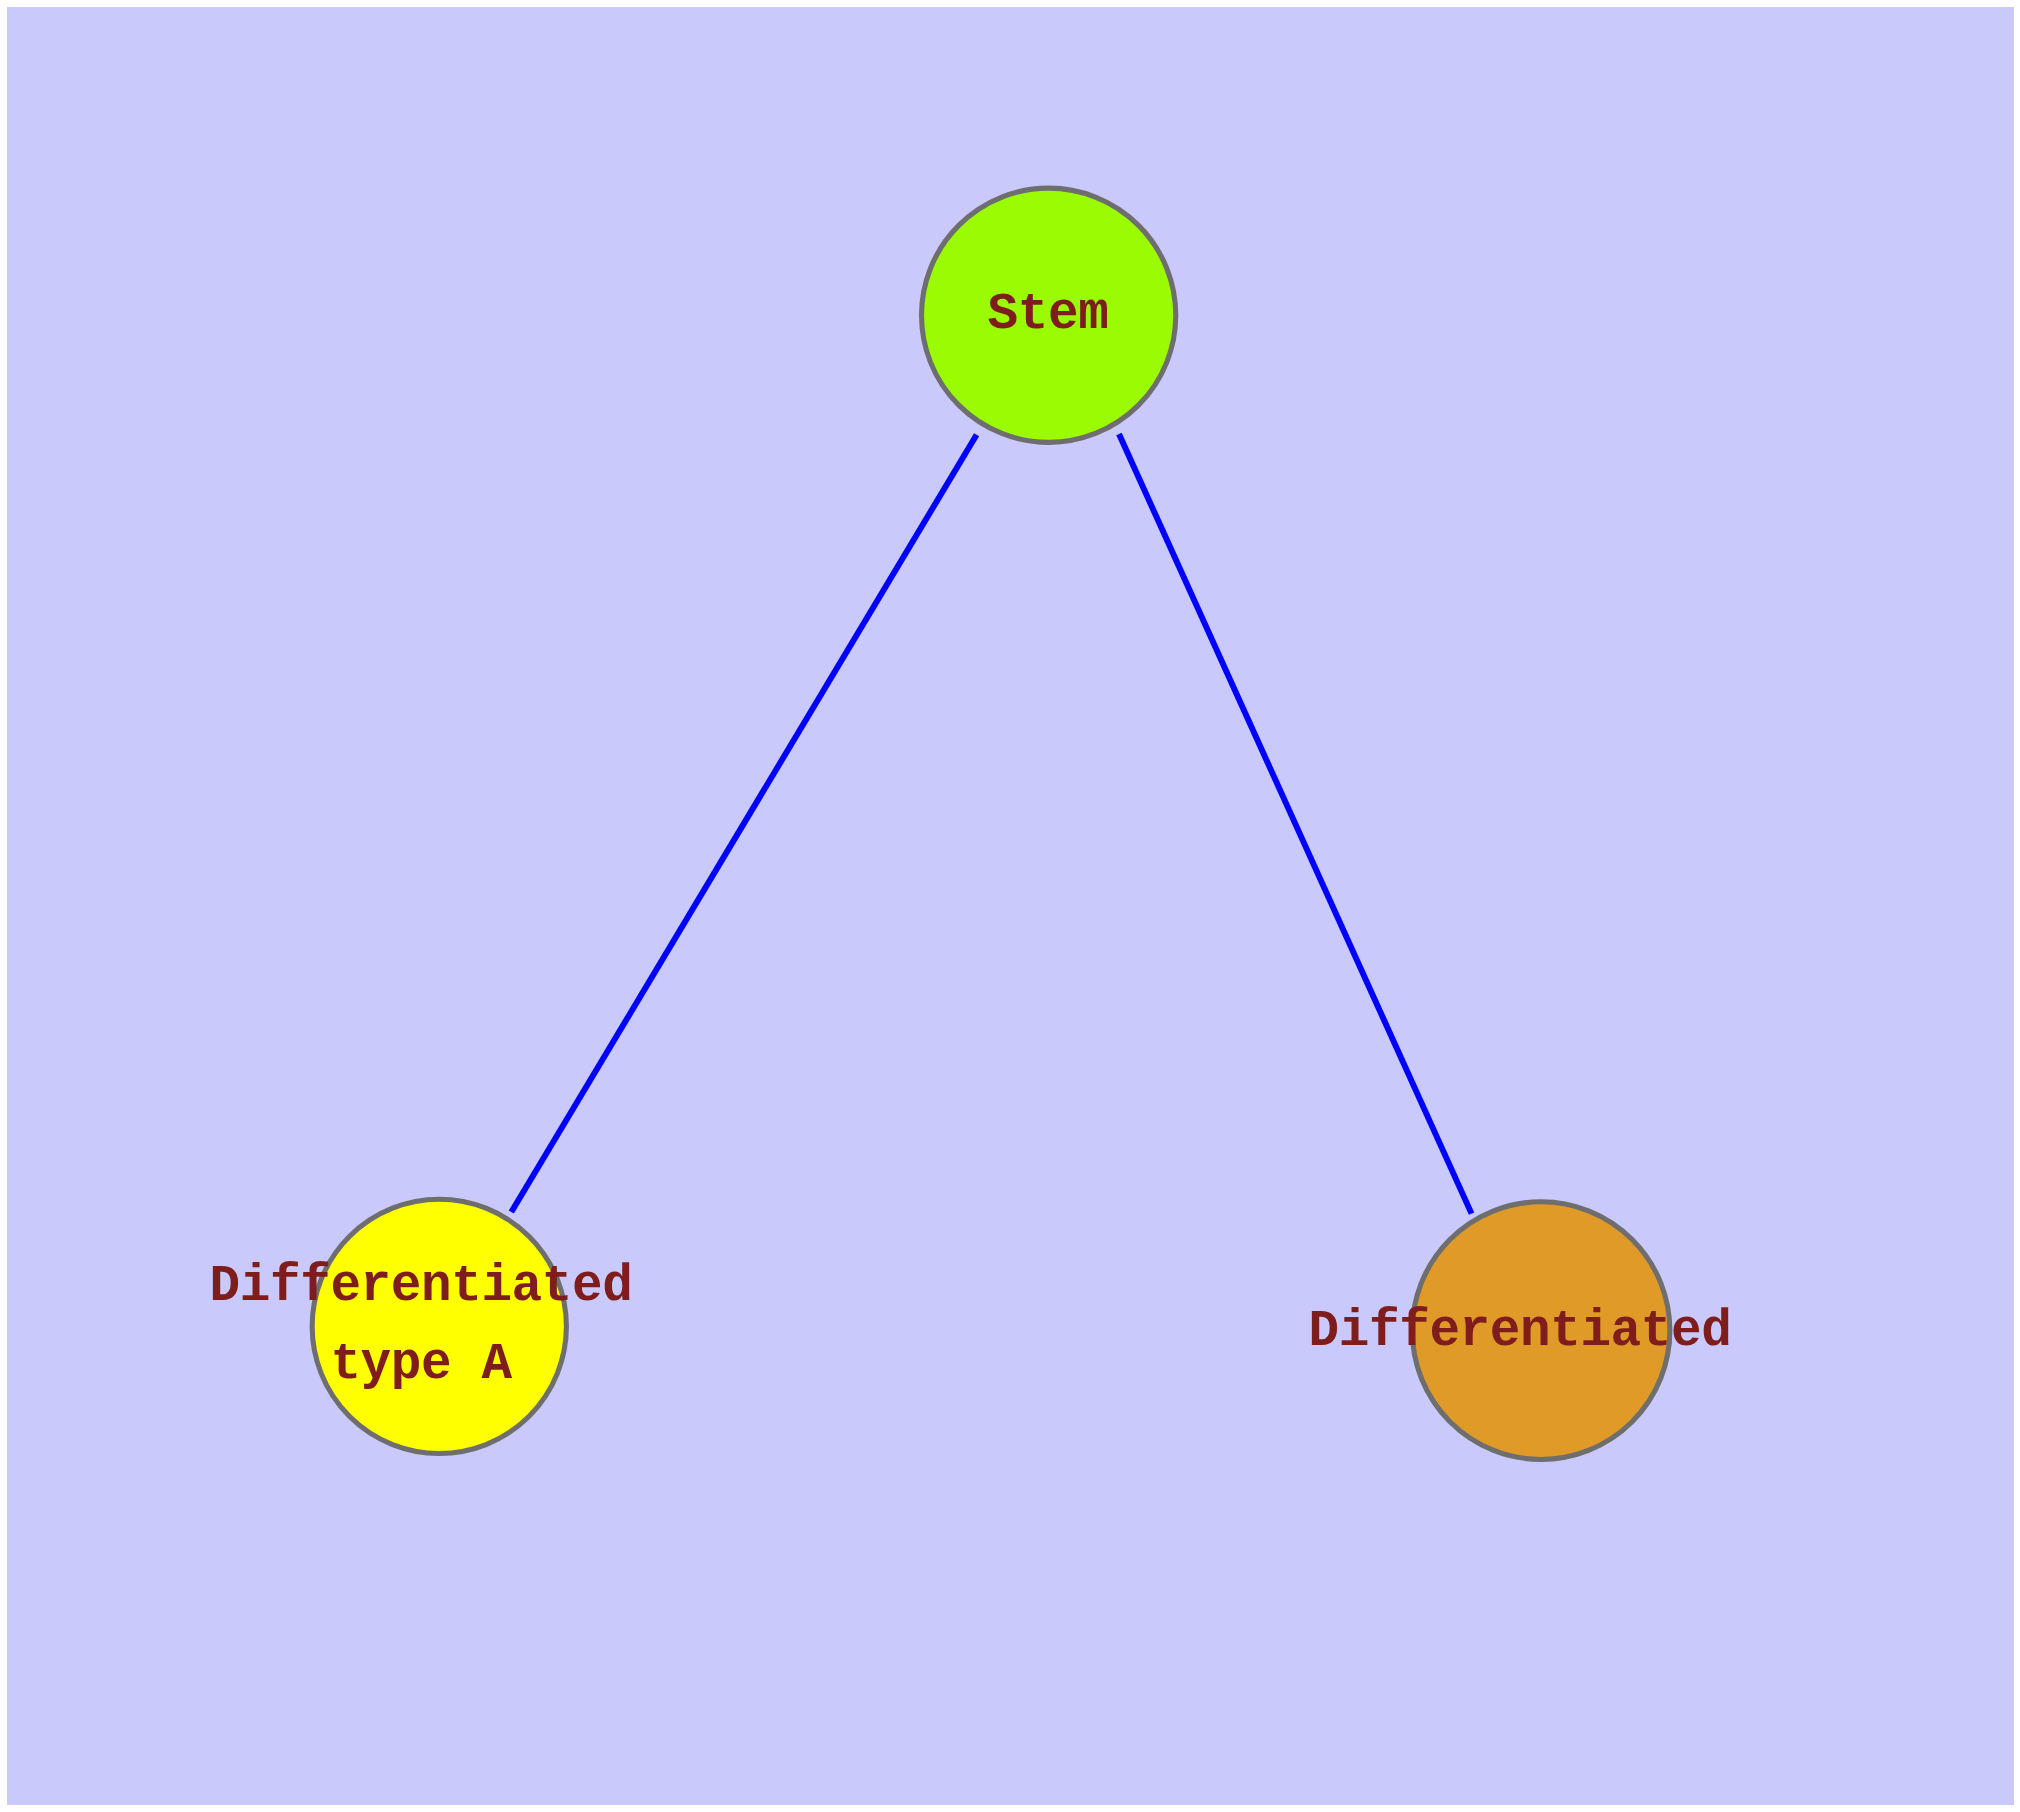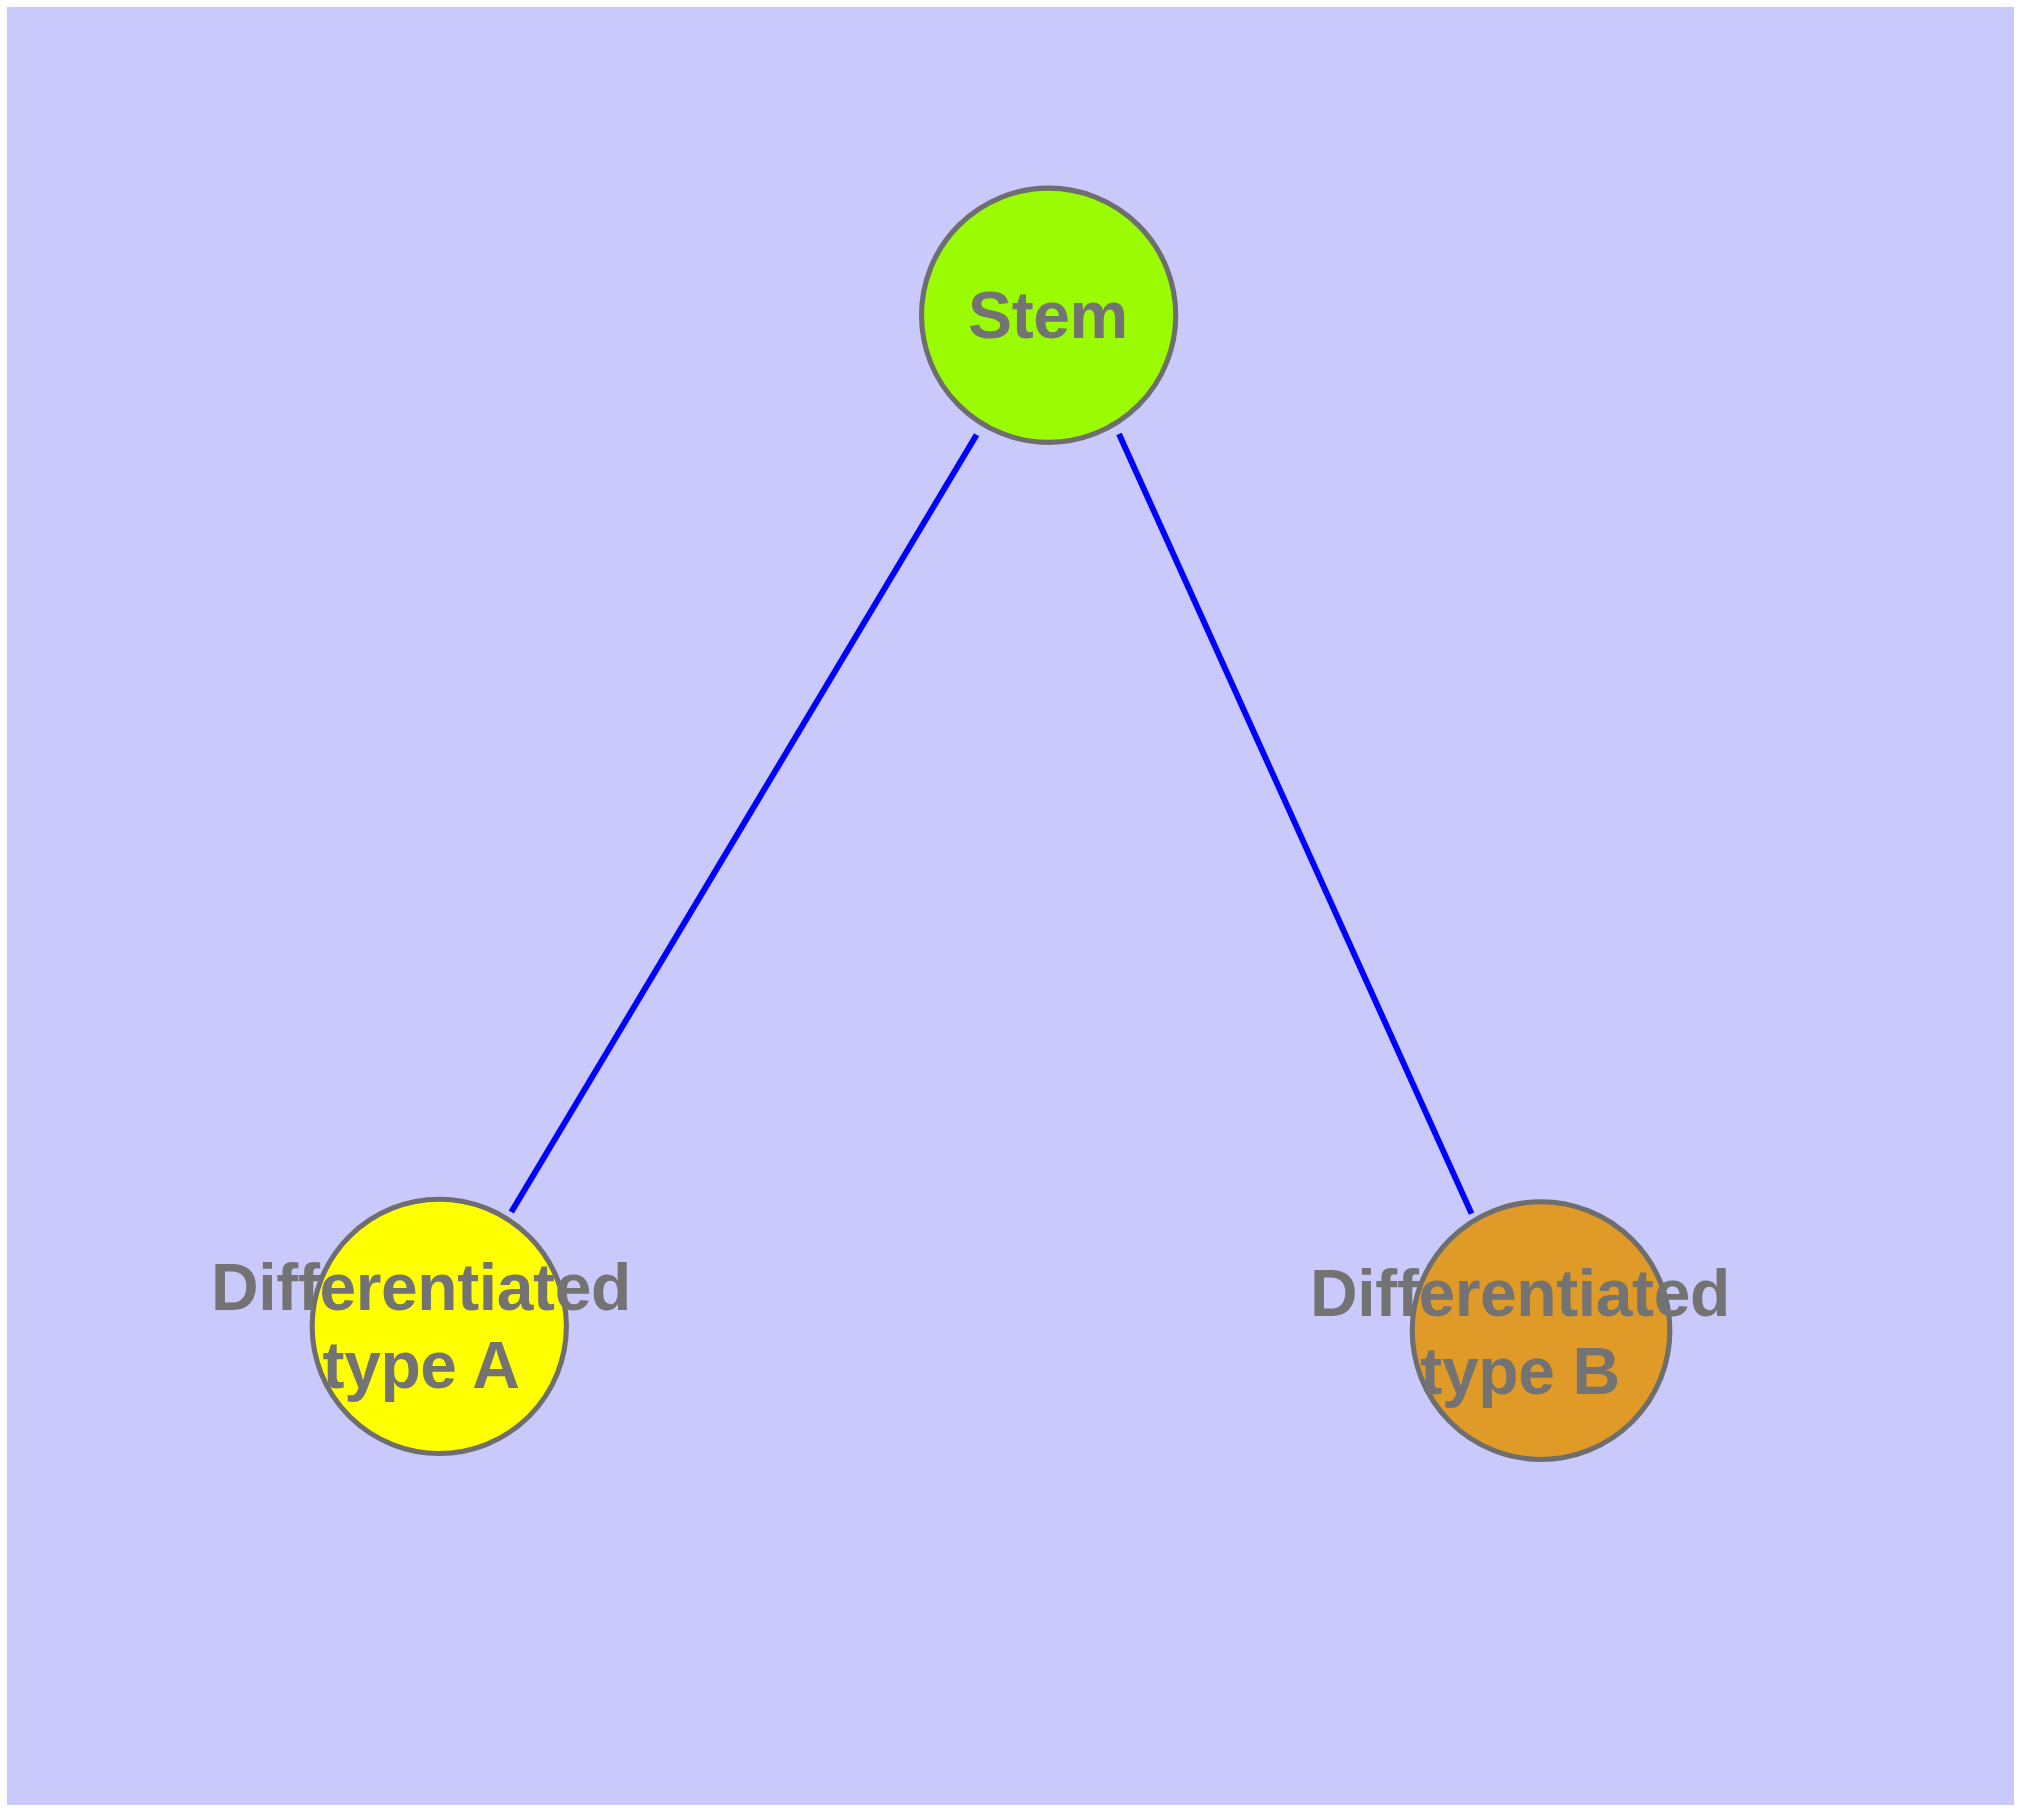--- a/index.html
+++ b/index.html
@@ -37,30 +37,30 @@
     stroke-width: 7;
     fill: none;
     stroke-linecap: butt;
   }
   .graph-node-circle {
     stroke: #6e6e6e;
     stroke-width: 6;
   }
   .graph-node-label {
     position: absolute;
-    color: #737373;
+    color: #7f1d1d;
     font-weight: bold;
-    font-size: 66px;
+    font-size: 51px;
     line-height: 78px;
     text-align: center;
     white-space: pre;
     letter-spacing: -0.4px;
     transform: translate(-50%, -50%);
     pointer-events: none;
-    font-family: Liberation Sans, sans-serif;
+    font-family: Liberation Mono, monospace;
   }
   .label-stem       { left: 1048px; top: 315px; }
   .label-diff-a     { left: 421px;  top: 1326px; }
   .label-diff-b     { left: 1520px; top: 1332px; }
 </style>
 </head>
 <body>
 
 <div id="canvas">
 
@@ -77,16 +77,16 @@
       <circle class="graph-node-circle" cx="1237" cy="372" r="150" fill="#9afb02"></circle>
       <circle class="graph-node-circle" cx="518" cy="1565" r="150" fill="#ffff00"></circle>
       <circle class="graph-node-circle" cx="1818" cy="1570" r="152" fill="#e09a27"></circle>
     </g>
   </svg>
 
   <div class="graph-node-label label-stem"><span>Stem</span></div>
 
   <div class="graph-node-label label-diff-a"><span>Differentiated</span><br><span>type A</span></div>
 
-  <div class="graph-node-label label-diff-b"><span>Differentiated</span><br><span>type B</span></div>
+  <div class="graph-node-label label-diff-b"><span>Differentiated</span><br></div>
 
 </div>
 
 
 </body></html>

